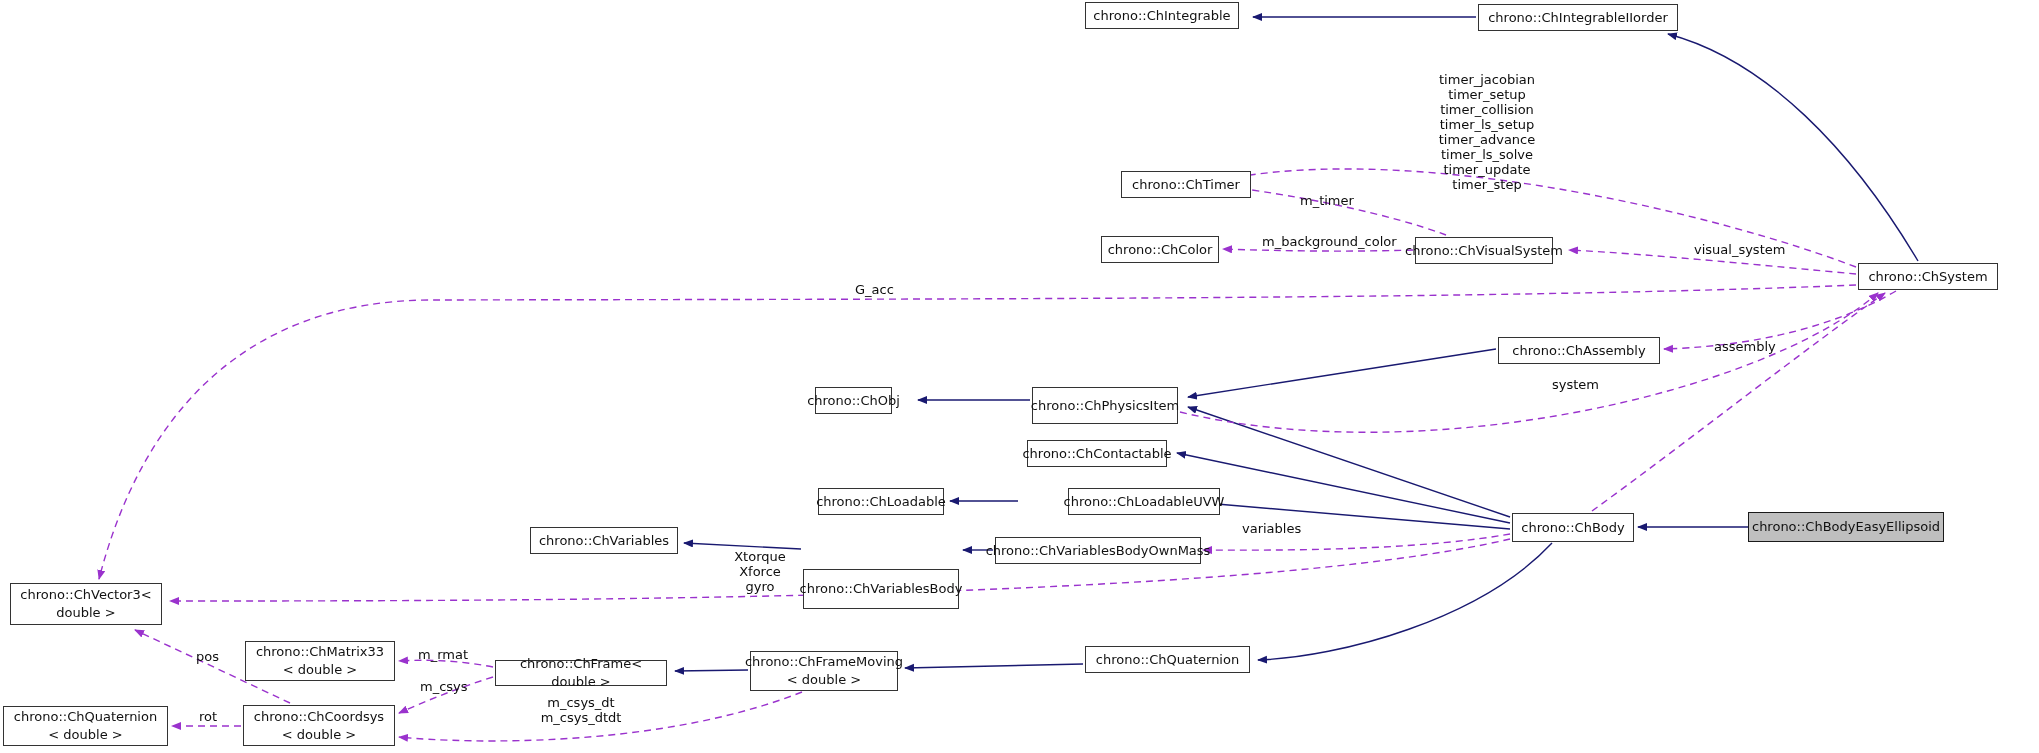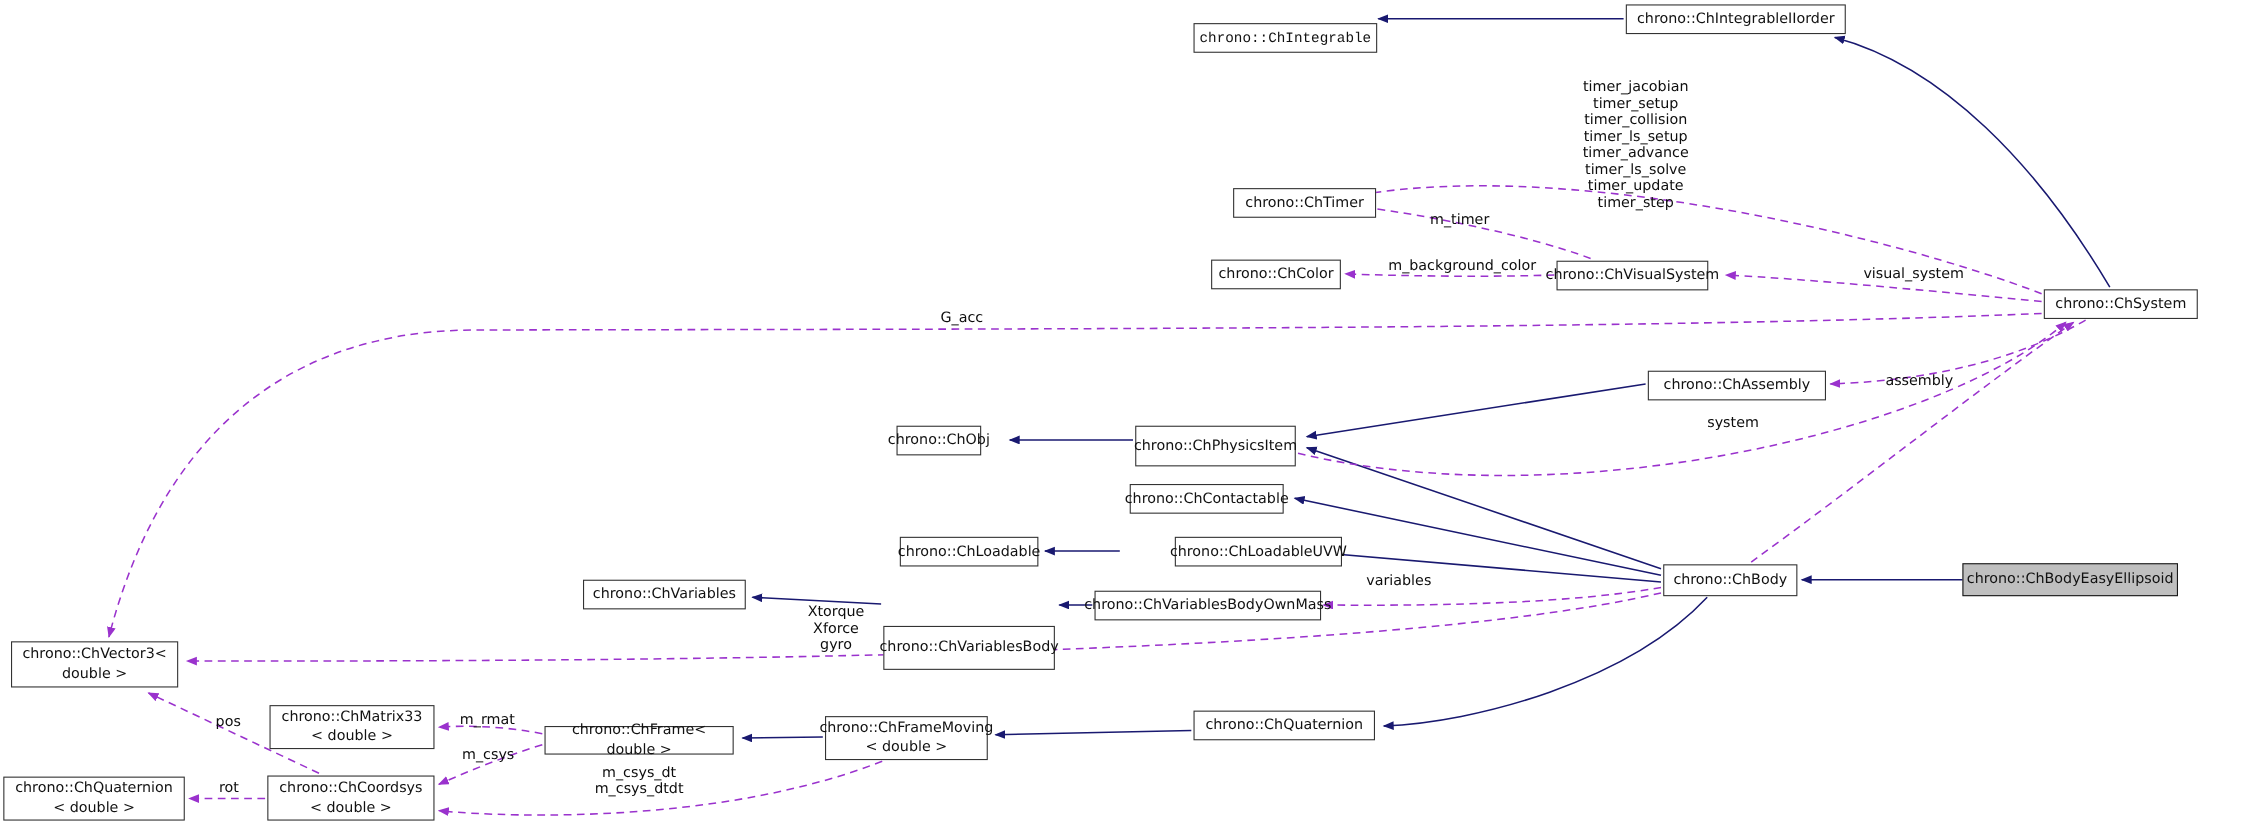--- a/index.html
+++ b/index.html
@@ -63,37 +63,37 @@
       <path d="M 1510 534 C 1430 548 1320 551 1203 550" marker-end="url(#arrow-purple)"></path>
       <path d="M 1510 539 C 1250 600 560 601 170 601" marker-end="url(#arrow-purple)"></path>
       <path d="M 290 703 L 135 630" marker-end="url(#arrow-purple)"></path>
       <path d="M 241 726 L 172 726" marker-end="url(#arrow-purple)"></path>
       <path d="M 493 667 C 462 661 430 659 399 661" marker-end="url(#arrow-purple)"></path>
       <path d="M 493 677 C 458 688 428 700 399 713" marker-end="url(#arrow-purple)"></path>
       <path d="M 802 692 C 660 748 470 744 399 737" marker-end="url(#arrow-purple)"></path>
     </g>
   </svg>
 
-  <div class="node" style="left:1085px;top:21px;width:167px;height:27px;font-family:Liberation Mono, monospace;">chrono::ChIntegrable</div>
+  <div class="node" style="left:1085px;top:2px;width:154px;height:27px;">chrono::ChIntegrable</div>
   <div class="node" style="left:1478px;top:4px;width:200px;height:27px;">chrono::ChIntegrableIIorder</div>
   <div class="node" style="left:1101px;top:171px;width:130px;height:27px;margin-left:20px;">chrono::ChTimer</div>
   <div class="node" style="left:1101px;top:236px;width:118px;height:27px;">chrono::ChColor</div>
   <div class="node" style="left:1415px;top:237px;width:138px;height:27px;">chrono::ChVisualSystem</div>
   <div class="node" style="left:1858px;top:263px;width:140px;height:27px;">chrono::ChSystem</div>
   <div class="node" style="left:1498px;top:337px;width:162px;height:27px;">chrono::ChAssembly</div>
   <div class="node" style="left:815px;top:387px;width:77px;height:27px;">chrono::ChObj</div>
   <div class="node" style="left:1032px;top:387px;width:146px;height:37px;">chrono::ChPhysicsItem</div>
   <div class="node" style="left:1027px;top:440px;width:140px;height:27px;">chrono::ChContactable</div>
   <div class="node" style="left:818px;top:488px;width:126px;height:27px;">chrono::ChLoadable</div>
   <div class="node" style="left:1068px;top:488px;width:152px;height:27px;">chrono::ChLoadableUVW</div>
   <div class="node" style="left:530px;top:527px;width:148px;height:27px;">chrono::ChVariables</div>
   <div class="node" style="left:803px;top:569px;width:156px;height:40px;">chrono::ChVariablesBody</div>
   <div class="node" style="left:995px;top:537px;width:206px;height:27px;">chrono::ChVariablesBodyOwnMass</div>
   <div class="node" style="left:1512px;top:513px;width:122px;height:29px;">chrono::ChBody</div>
-  <div class="node highlight" style="left:1748px;top:512px;width:196px;height:30px;margin-left:36px;">chrono::ChBodyEasyEllipsoid</div>
+  <div class="node highlight" style="left:1748px;top:512px;width:196px;height:30px;">chrono::ChBodyEasyEllipsoid</div>
   <div class="node" style="left:10px;top:583px;width:152px;height:42px;">chrono::ChVector3&lt;
 double &gt;</div>
   <div class="node" style="left:245px;top:641px;width:150px;height:40px;">chrono::ChMatrix33
 &lt; double &gt;</div>
   <div class="node" style="left:3px;top:706px;width:165px;height:40px;">chrono::ChQuaternion
 &lt; double &gt;</div>
   <div class="node" style="left:243px;top:705px;width:152px;height:41px;">chrono::ChCoordsys
 &lt; double &gt;</div>
   <div class="node" style="left:495px;top:660px;width:172px;height:26px;">chrono::ChFrame&lt; double &gt;</div>
   <div class="node" style="left:750px;top:651px;width:148px;height:40px;">chrono::ChFrameMoving

